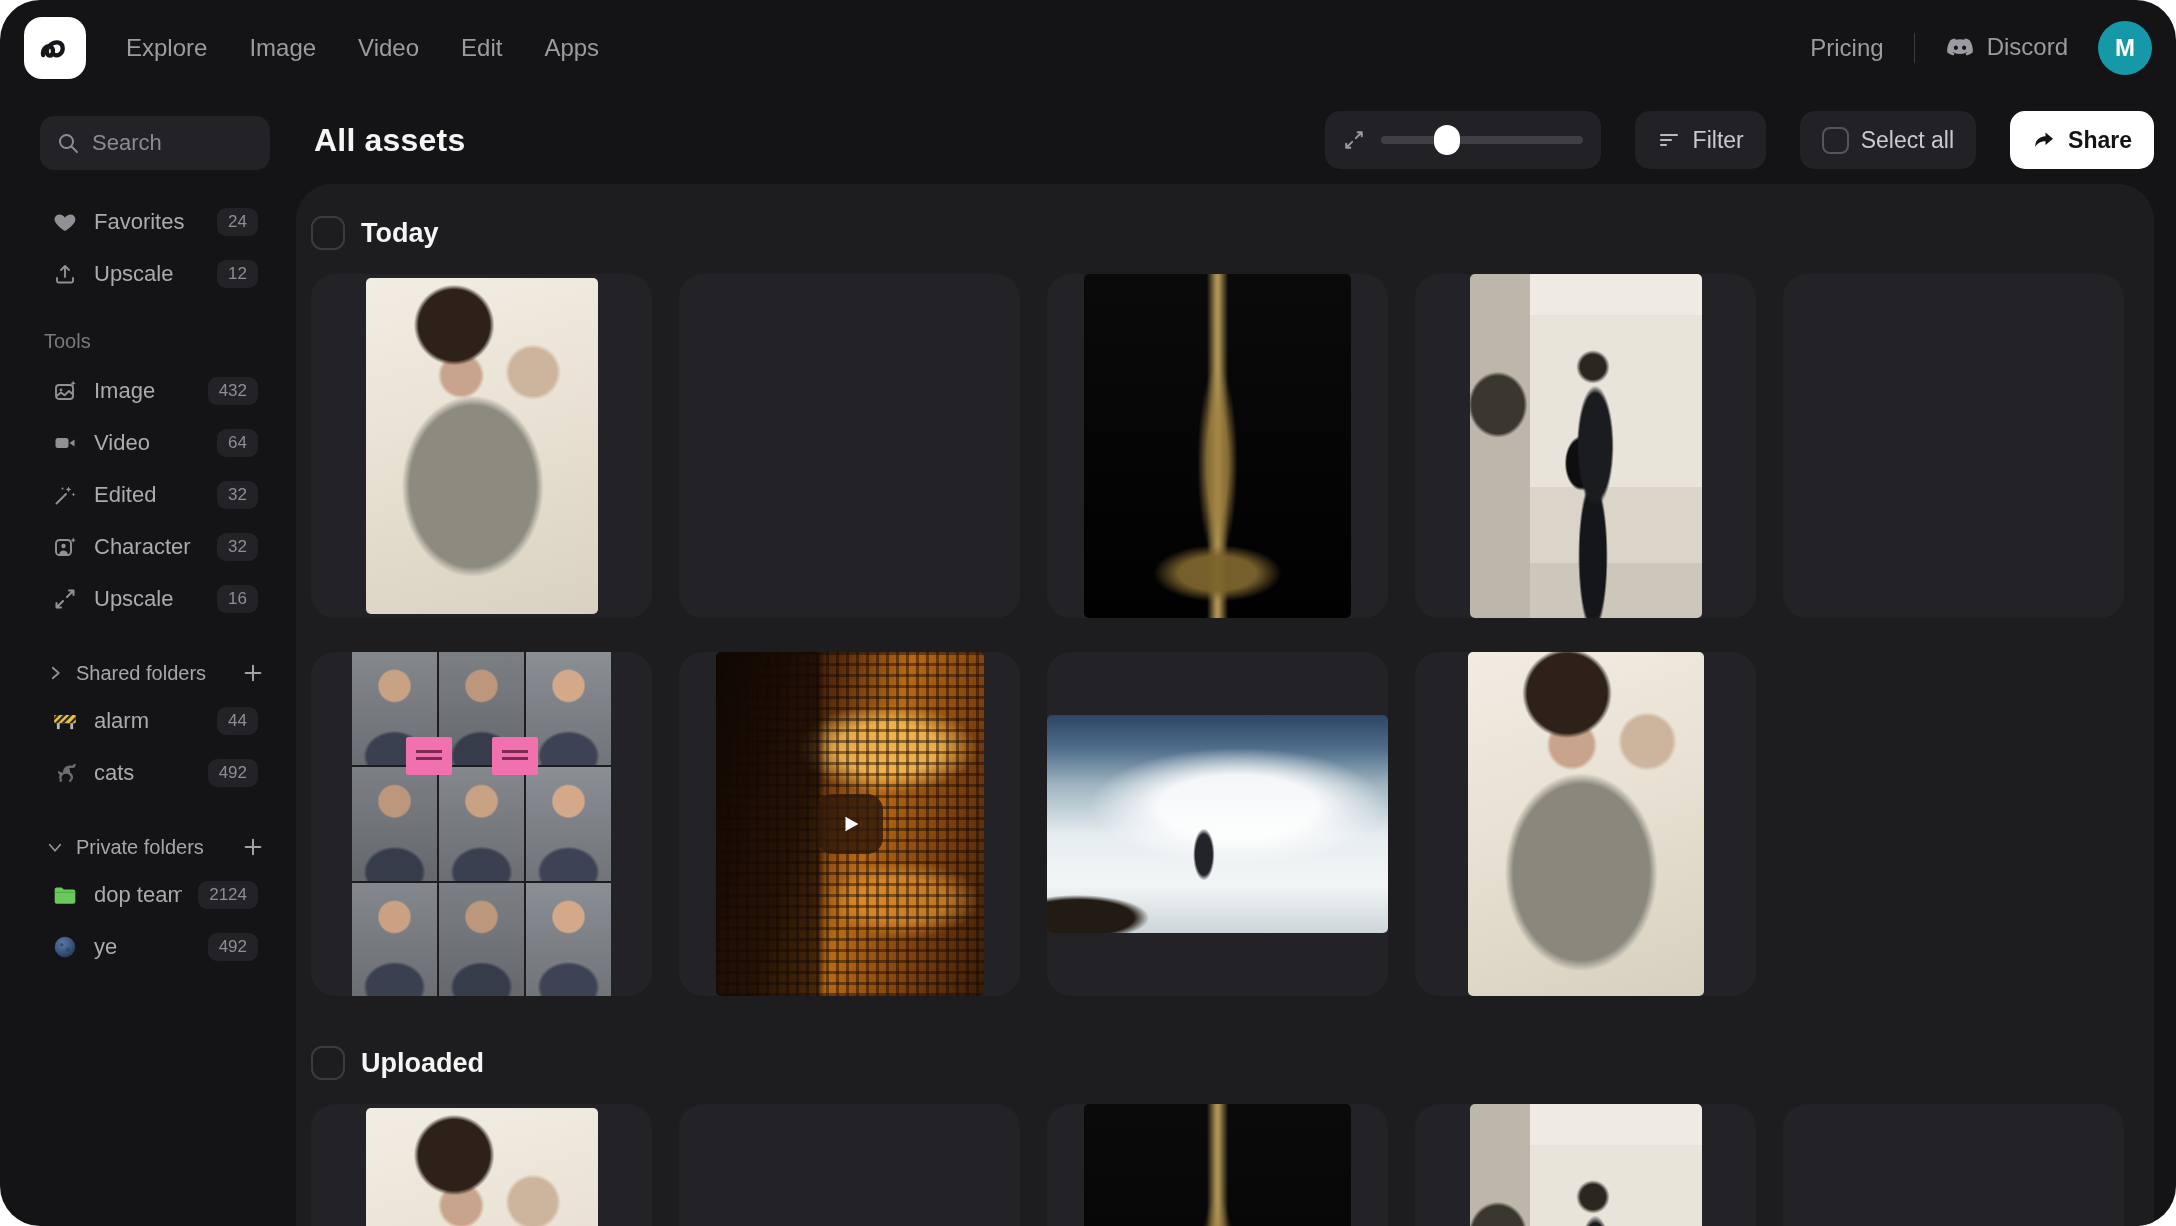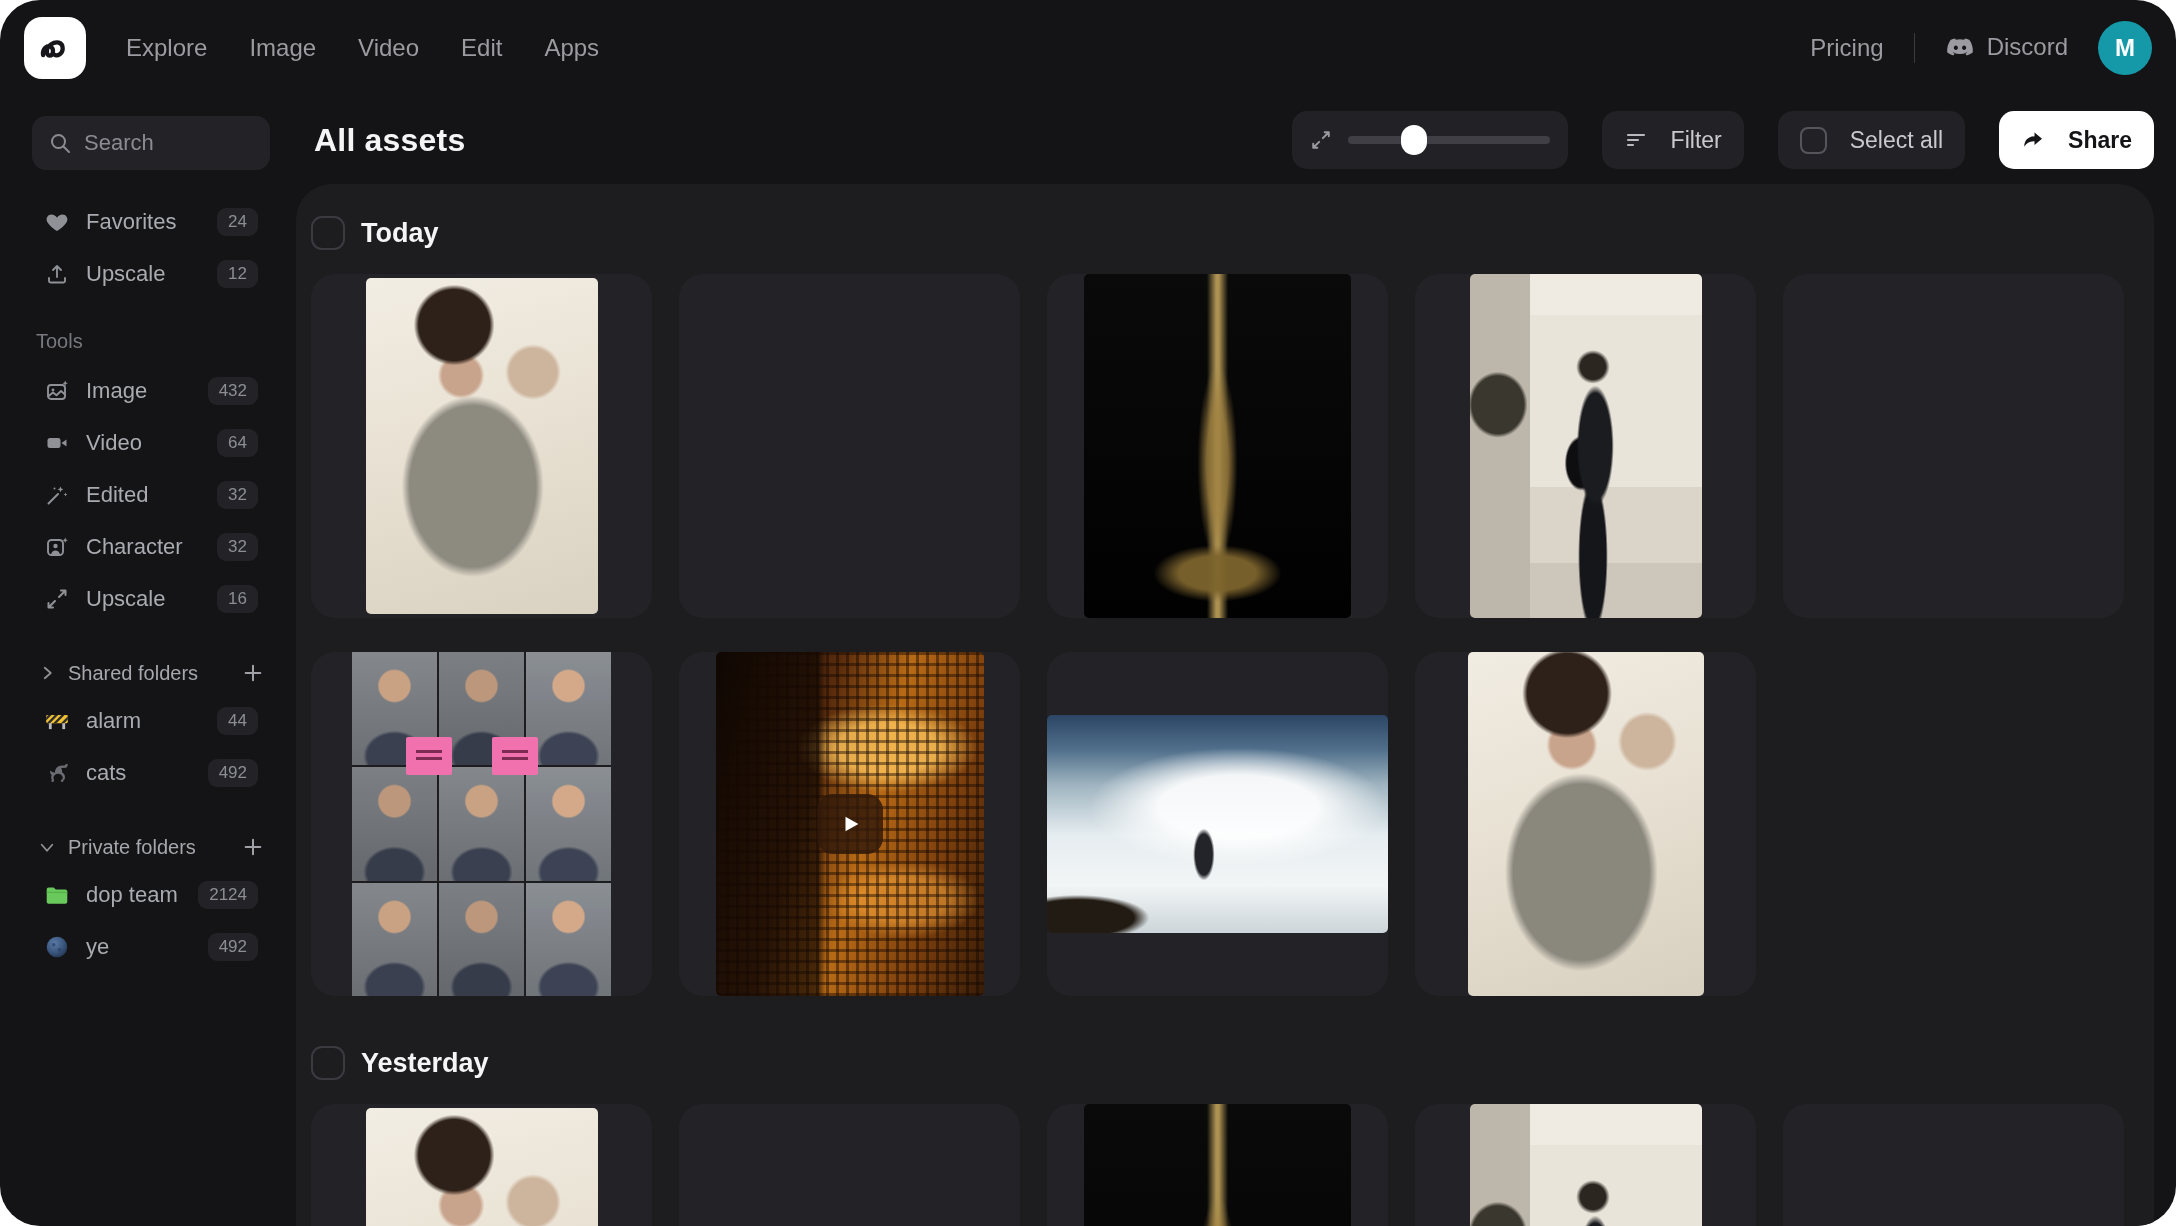--- a/index.html
+++ b/index.html
@@ -13,21 +13,21 @@
   .nav-item { font-size:24px; color:#9b9ba1; cursor:pointer; }
   .topbar-spacer { flex:1; }
   .top-right { display:flex; align-items:center; gap:30px; }
   .pricing { font-size:24px; color:#9b9ba1; }
   .vdivider { width:1px; height:30px; background:#3a3a3f; }
   .discord { display:flex; align-items:flex-start; gap:12px; color:#9b9ba1; font-size:24px; }
   .avatar { width:54px; height:54px; border-radius:50%; display:flex; align-items:center; justify-content:center; color:#fff; font-size:24px; font-weight:700; }
 
   
   .layout { display:flex; height:1130px; }
-  .sidebar { width:292px; flex:0 0 auto; padding:20px 22px 0 32px; }
+  .sidebar { width:292px; flex:0 0 auto; padding:20px 22px 0 40px; }
   .main { flex:1; display:flex; flex-direction:column; min-width:0; padding-right:22px; }
 
   
   .search-box { height:54px; background:#232327; border-radius:14px; display:flex; align-items:center; gap:12px; padding:0 16px; color:#8b8b91; margin-bottom:26px; }
   .search-box input { background:transparent; border:none; outline:none; color:#c9c9ce; font-size:22px; width:100%; font-family:inherit; }
   .search-box input::placeholder { color:#8b8b91; }
   .side-item { height:52px; display:flex; align-items:center; gap:16px; padding:0 12px; border-radius:14px; color:#a9abb1; font-size:22px; cursor:pointer; }
   .side-item .s-icon { width:26px; height:26px; color:#8f9197; display:flex; align-items:center; justify-content:center; flex:0 0 auto; }
   .side-item .s-label { flex:1; white-space:nowrap; overflow:hidden; }
   .badge { background:#232327; color:#8c8e94; font-size:17px; padding:4px 11px; border-radius:9px; }
@@ -42,21 +42,21 @@
   .emoji-icon { width:26px; height:26px; display:flex; align-items:center; justify-content:center; }
 
   
   .main-header { height:88px; display:flex; align-items:center; padding-left:22px; gap:20px; }
   .page-title { font-size:32px; font-weight:700; color:#f5f5f6; letter-spacing:.2px; }
   .mh-spacer { flex:1; }
   .zoom-box { width:276px; height:58px; background:#222226; border-radius:15px; display:flex; align-items:center; gap:16px; padding:0 18px; }
   .zoom-box .z-icon { width:22px; height:22px; color:#9a9aa0; flex:0 0 auto; }
   .slider-track { position:relative; flex:1; height:8px; background:#3f3f45; border-radius:4px; }
   .slider-thumb { position:absolute; top:50%; transform:translate(-50%,-50%); width:26px; height:30px; background:#ffffff; border-radius:13px; cursor:pointer; }
-  .tool-btn { height:58px; background:#222226; border-radius:15px; display:flex; align-items:center; gap:23px; padding:0 22px; font-size:23px; color:#c9c9ce; cursor:pointer; margin-left:14px; }
+  .tool-btn { height:58px; background:#222226; border-radius:15px; display:flex; align-items:center; gap:12px; padding:0 22px; font-size:23px; color:#c9c9ce; cursor:pointer; margin-left:14px; }
   .tool-btn .t-icon { width:24px; height:24px; color:#b9b9bf; }
   .mini-check { width:27px; height:27px; border:2.5px solid #55555c; border-radius:8px; }
   .share-btn { background:#ffffff; color:#141416; font-weight:600; }
   .share-btn .t-icon { color:#141416; }
 
   
   .panel { flex:1; background:#1d1d20; border-radius:36px 36px 0 0; margin-left:4px; padding:28px 28px 0 15px; overflow:hidden; }
   .section-head { display:flex; align-items:center; gap:16px; margin:4px 0 24px 0; }
   .sec-check { width:34px; height:34px; border:2.5px solid #3a3a40; border-radius:11px; cursor:pointer; }
   .sec-label { font-size:27px; font-weight:700; color:#f5f5f6; }
@@ -434,21 +434,21 @@
             </div>
             <div class="card">
               <div class="photo ph-wave" style="width: 100%; height: 218px;"></div>
             </div>
             <div class="card">
               <div class="photo ph-bed2" style="width: 236px; height: 100%;"></div>
             </div>
           </div>
           <div class="section-head">
             <span class="sec-check"></span>
-            <span class="sec-label">Yesterday</span>
+            <span class="sec-label">Uploaded</span>
           </div>
           <div class="grid">
             <div class="card">
               <div class="photo ph-bed" style="width: 232px; height: 336px;"></div>
             </div>
             <div class="card">
               <div class="photo ph-skyline" style="width: 100%; height: 140px;"></div>
             </div>
             <div class="card">
               <div class="photo ph-tower" style="width: 267px; height: 100%;"></div>

